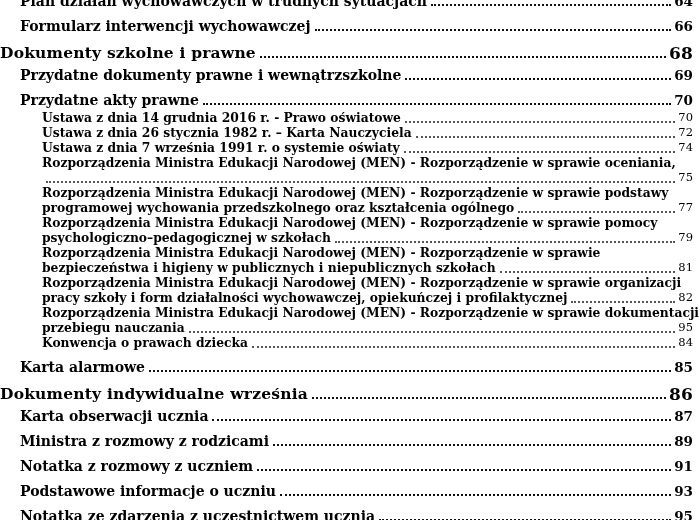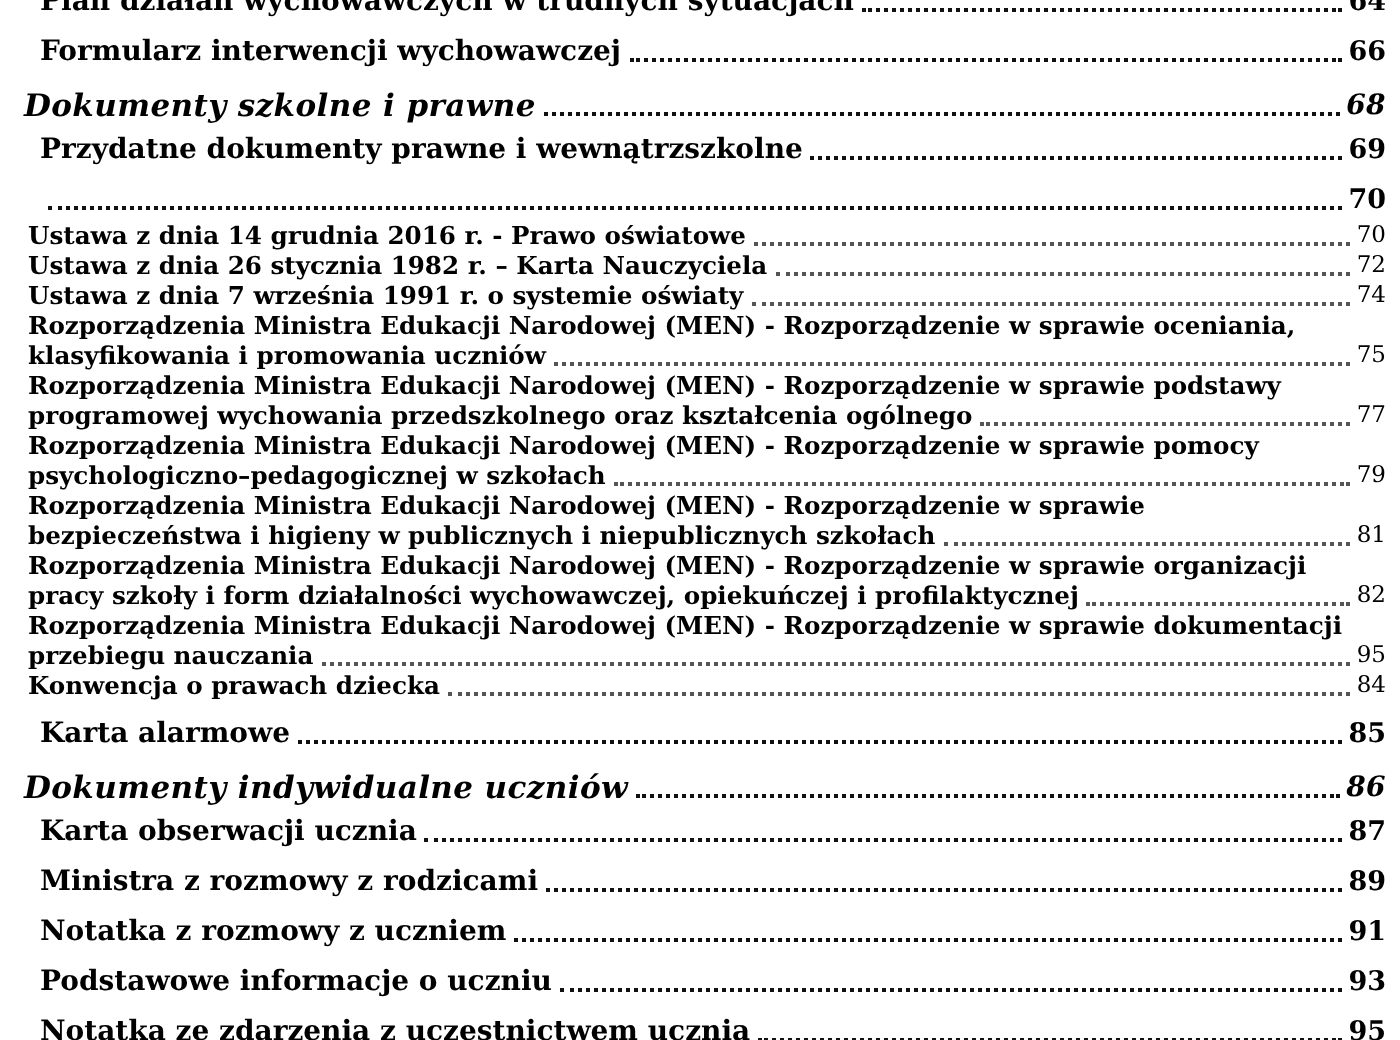--- a/index.html
+++ b/index.html
@@ -26,43 +26,42 @@
     min-width: 8px;
     border-bottom: 2px dotted #111111;
     margin: 0 3px 3px 4px;
   }
   .row .page {
     white-space: nowrap;
   }
 
   
   .row.l0 {
-    padding-left: 12px;
+    padding-left: 0;
     font-size: 15.5px;
     font-weight: 700;
-    font-style: italic;
     line-height: 16px;
     letter-spacing: 0.2px;
     margin-top: 11px;
   }
-  .row.l0 .page { font-size: 14px; }
+  .row.l0 .page { font-size: 17px; }
 
   
   .row.l1 {
     padding-left: 20px;
     font-size: 14px;
     font-weight: 700;
     line-height: 15px;
     margin-top: 10px;
   }
   .row.l1 .page { font-size: 13.5px; }
 
   
   .row.l2 {
-    padding-left: 14px;
+    padding-left: 42px;
     font-size: 12.3px;
     font-weight: 700;
     line-height: 15px;
     margin-top: 0;
   }
   .row.l2 .leader {
     border-bottom: 2px dotted #555555;
     margin-bottom: 2px;
   }
   .row.l2 .page {
@@ -94,20 +93,21 @@
         <span class="txt">Dokumenty szkolne i prawne</span>
         <span class="leader"></span>
         <span class="page">68</span>
       </div>
       <div class="row l1">
         <span class="txt">Przydatne dokumenty prawne i wewnątrzszkolne</span>
         <span class="leader"></span>
         <span class="page">69</span>
       </div>
       <div class="row l1">
+        <span class="txt">Przydatne akty prawne</span>
         <span class="leader"></span>
         <span class="page">70</span>
       </div>
       <div class="row l2">
         <span class="txt">Ustawa z dnia 14 grudnia 2016 r. - Prawo oświatowe</span>
         <span class="leader"></span>
         <span class="page">70</span>
       </div>
       <div class="row l2">
         <span class="txt">Ustawa z dnia 26 stycznia 1982 r. – Karta Nauczyciela</span>
@@ -116,21 +116,20 @@
       </div>
       <div class="row l2">
         <span class="txt">Ustawa z dnia 7 września 1991 r. o systemie oświaty</span>
         <span class="leader"></span>
         <span class="page">74</span>
       </div>
       <div class="row l2">
         <span class="txt">Rozporządzenia Ministra Edukacji Narodowej (MEN) - Rozporządzenie w sprawie oceniania,</span>
       </div>
       <div class="row l2">
-        <span class="txt">klasyfikowania i promowania uczniów</span>
         <span class="leader"></span>
         <span class="page">75</span>
       </div>
       <div class="row l2">
         <span class="txt">Rozporządzenia Ministra Edukacji Narodowej (MEN) - Rozporządzenie w sprawie podstawy</span>
       </div>
       <div class="row l2">
         <span class="txt">programowej wychowania przedszkolnego oraz kształcenia ogólnego</span>
         <span class="leader"></span>
         <span class="page">77</span>
@@ -171,21 +170,21 @@
         <span class="txt">Konwencja o prawach dziecka</span>
         <span class="leader"></span>
         <span class="page">84</span>
       </div>
       <div class="row l1">
         <span class="txt">Karta alarmowe</span>
         <span class="leader"></span>
         <span class="page">85</span>
       </div>
       <div class="row l0">
-        <span class="txt">Dokumenty indywidualne uczniów</span>
+        <span class="txt">Dokumenty indywidualne września</span>
         <span class="leader"></span>
         <span class="page">86</span>
       </div>
       <div class="row l1">
         <span class="txt">Karta obserwacji ucznia</span>
         <span class="leader"></span>
         <span class="page">87</span>
       </div>
       <div class="row l1">
         <span class="txt">Ministra z rozmowy z rodzicami</span>

